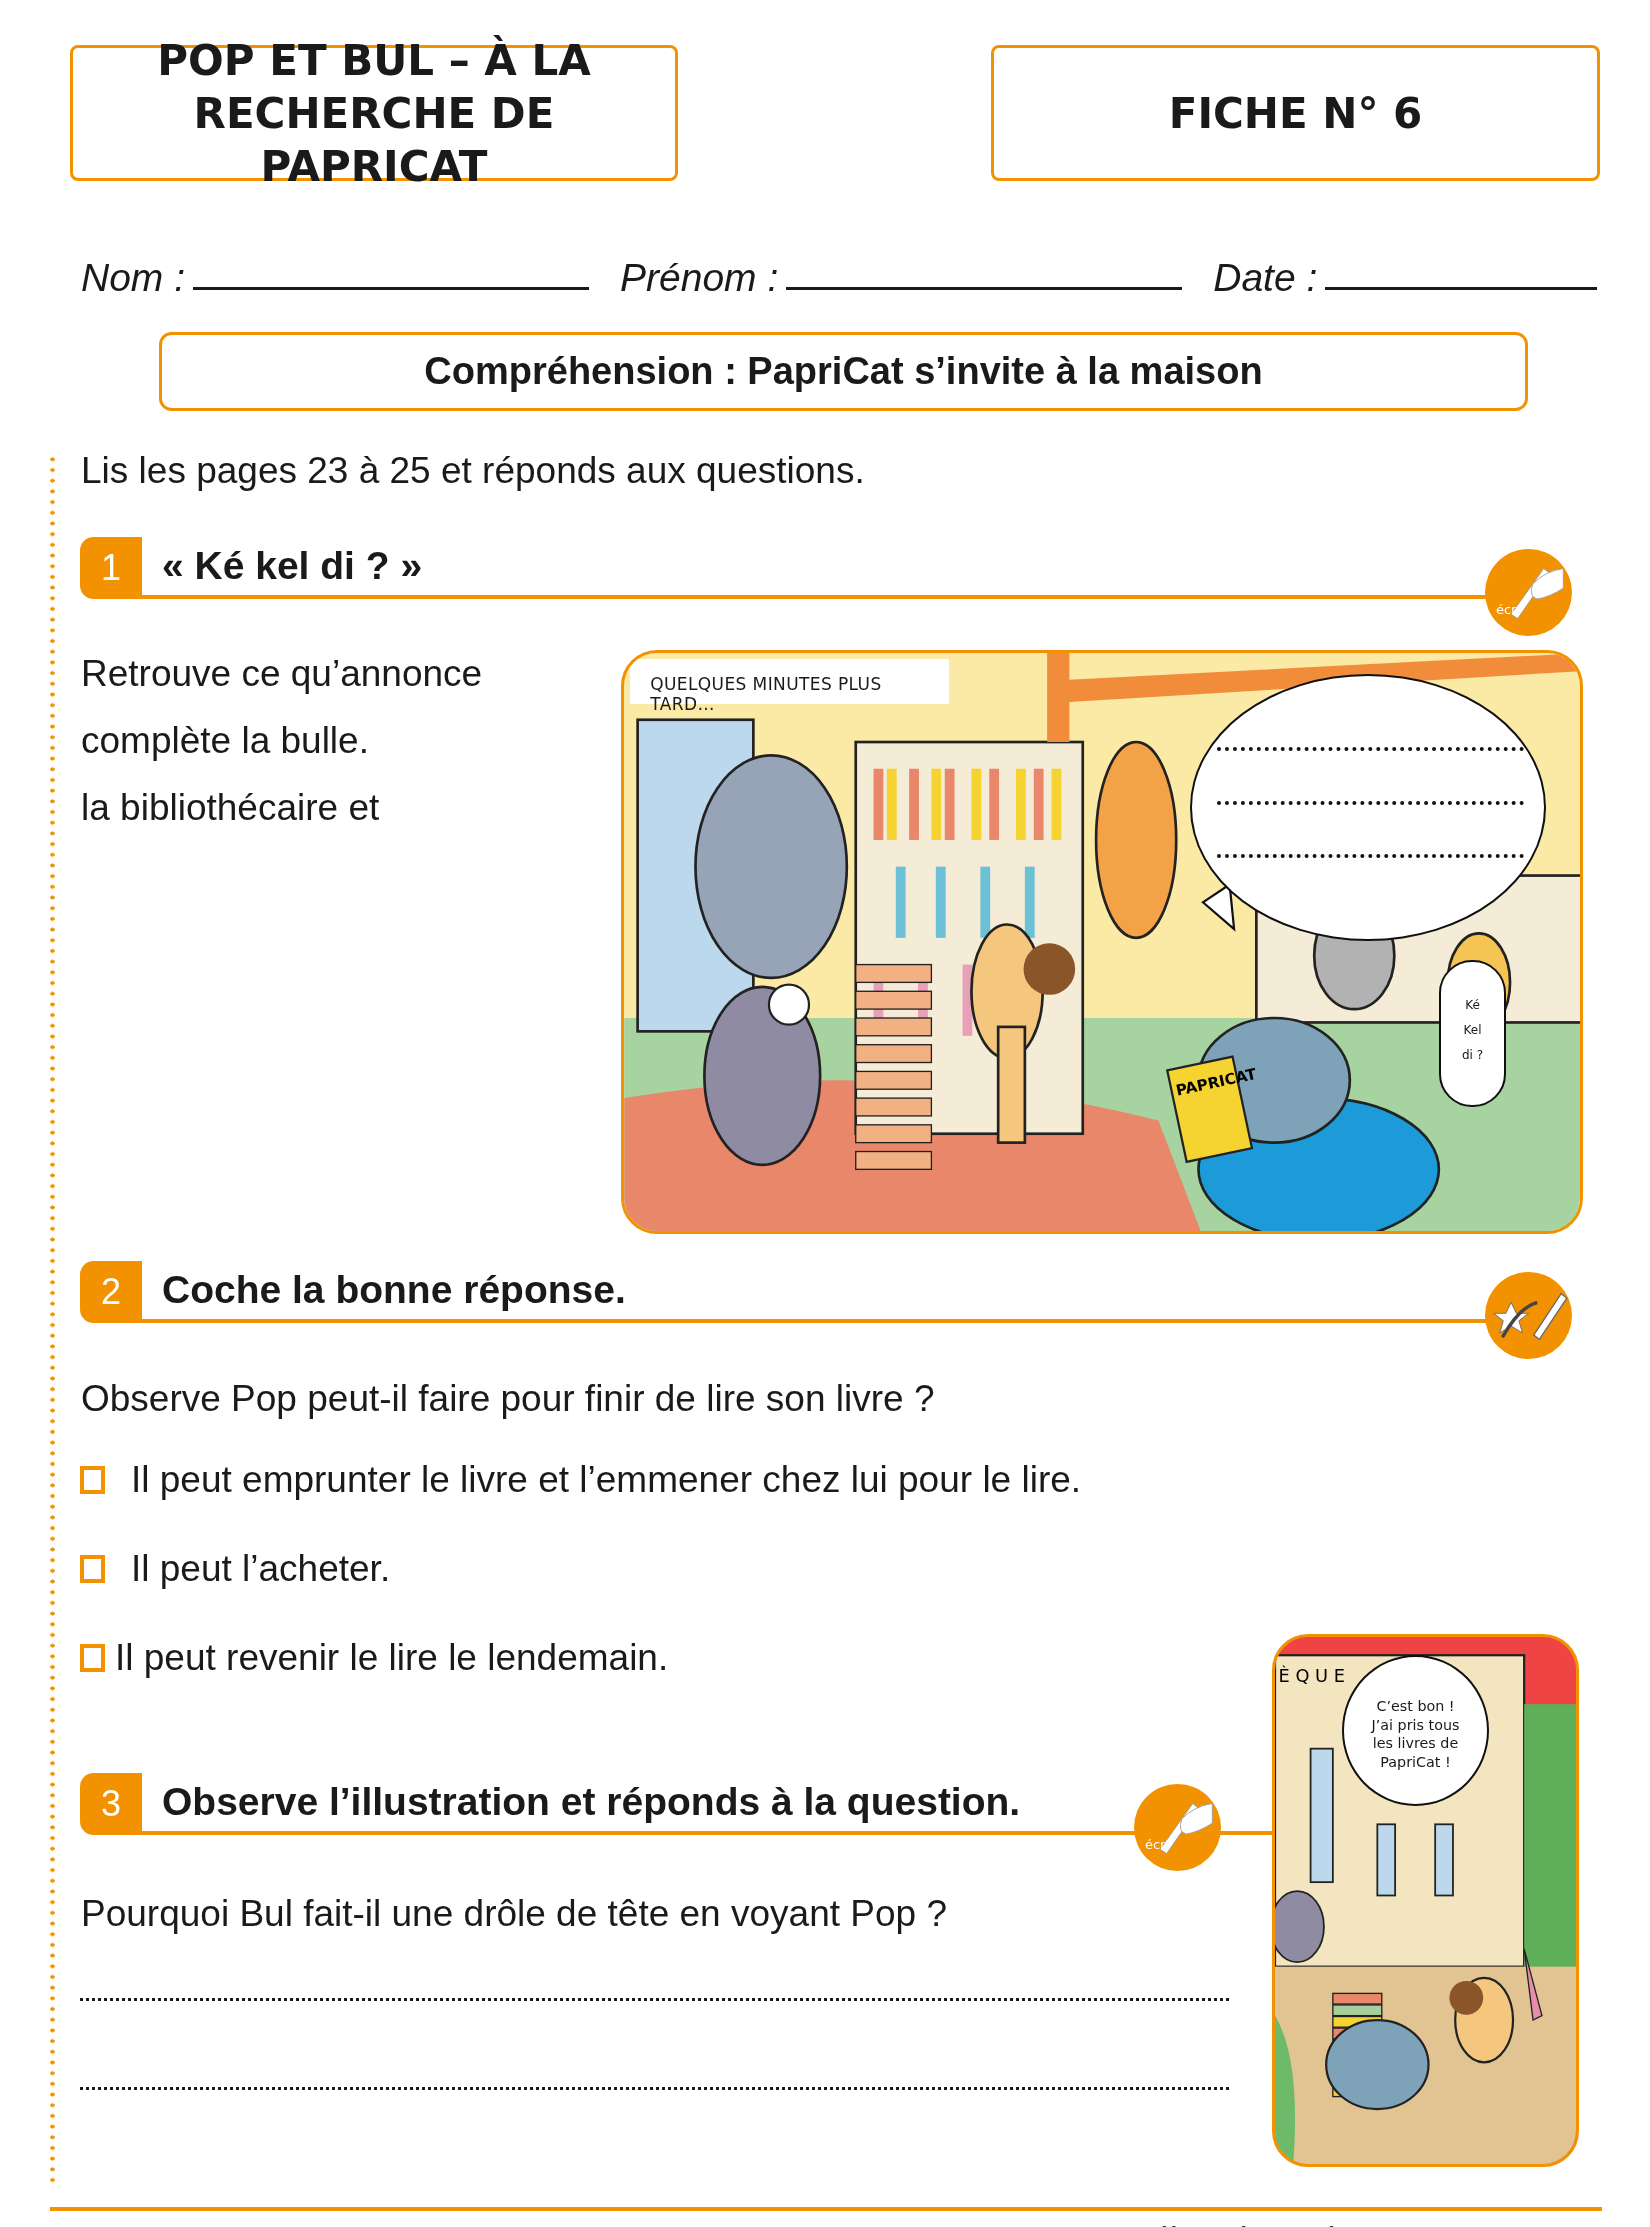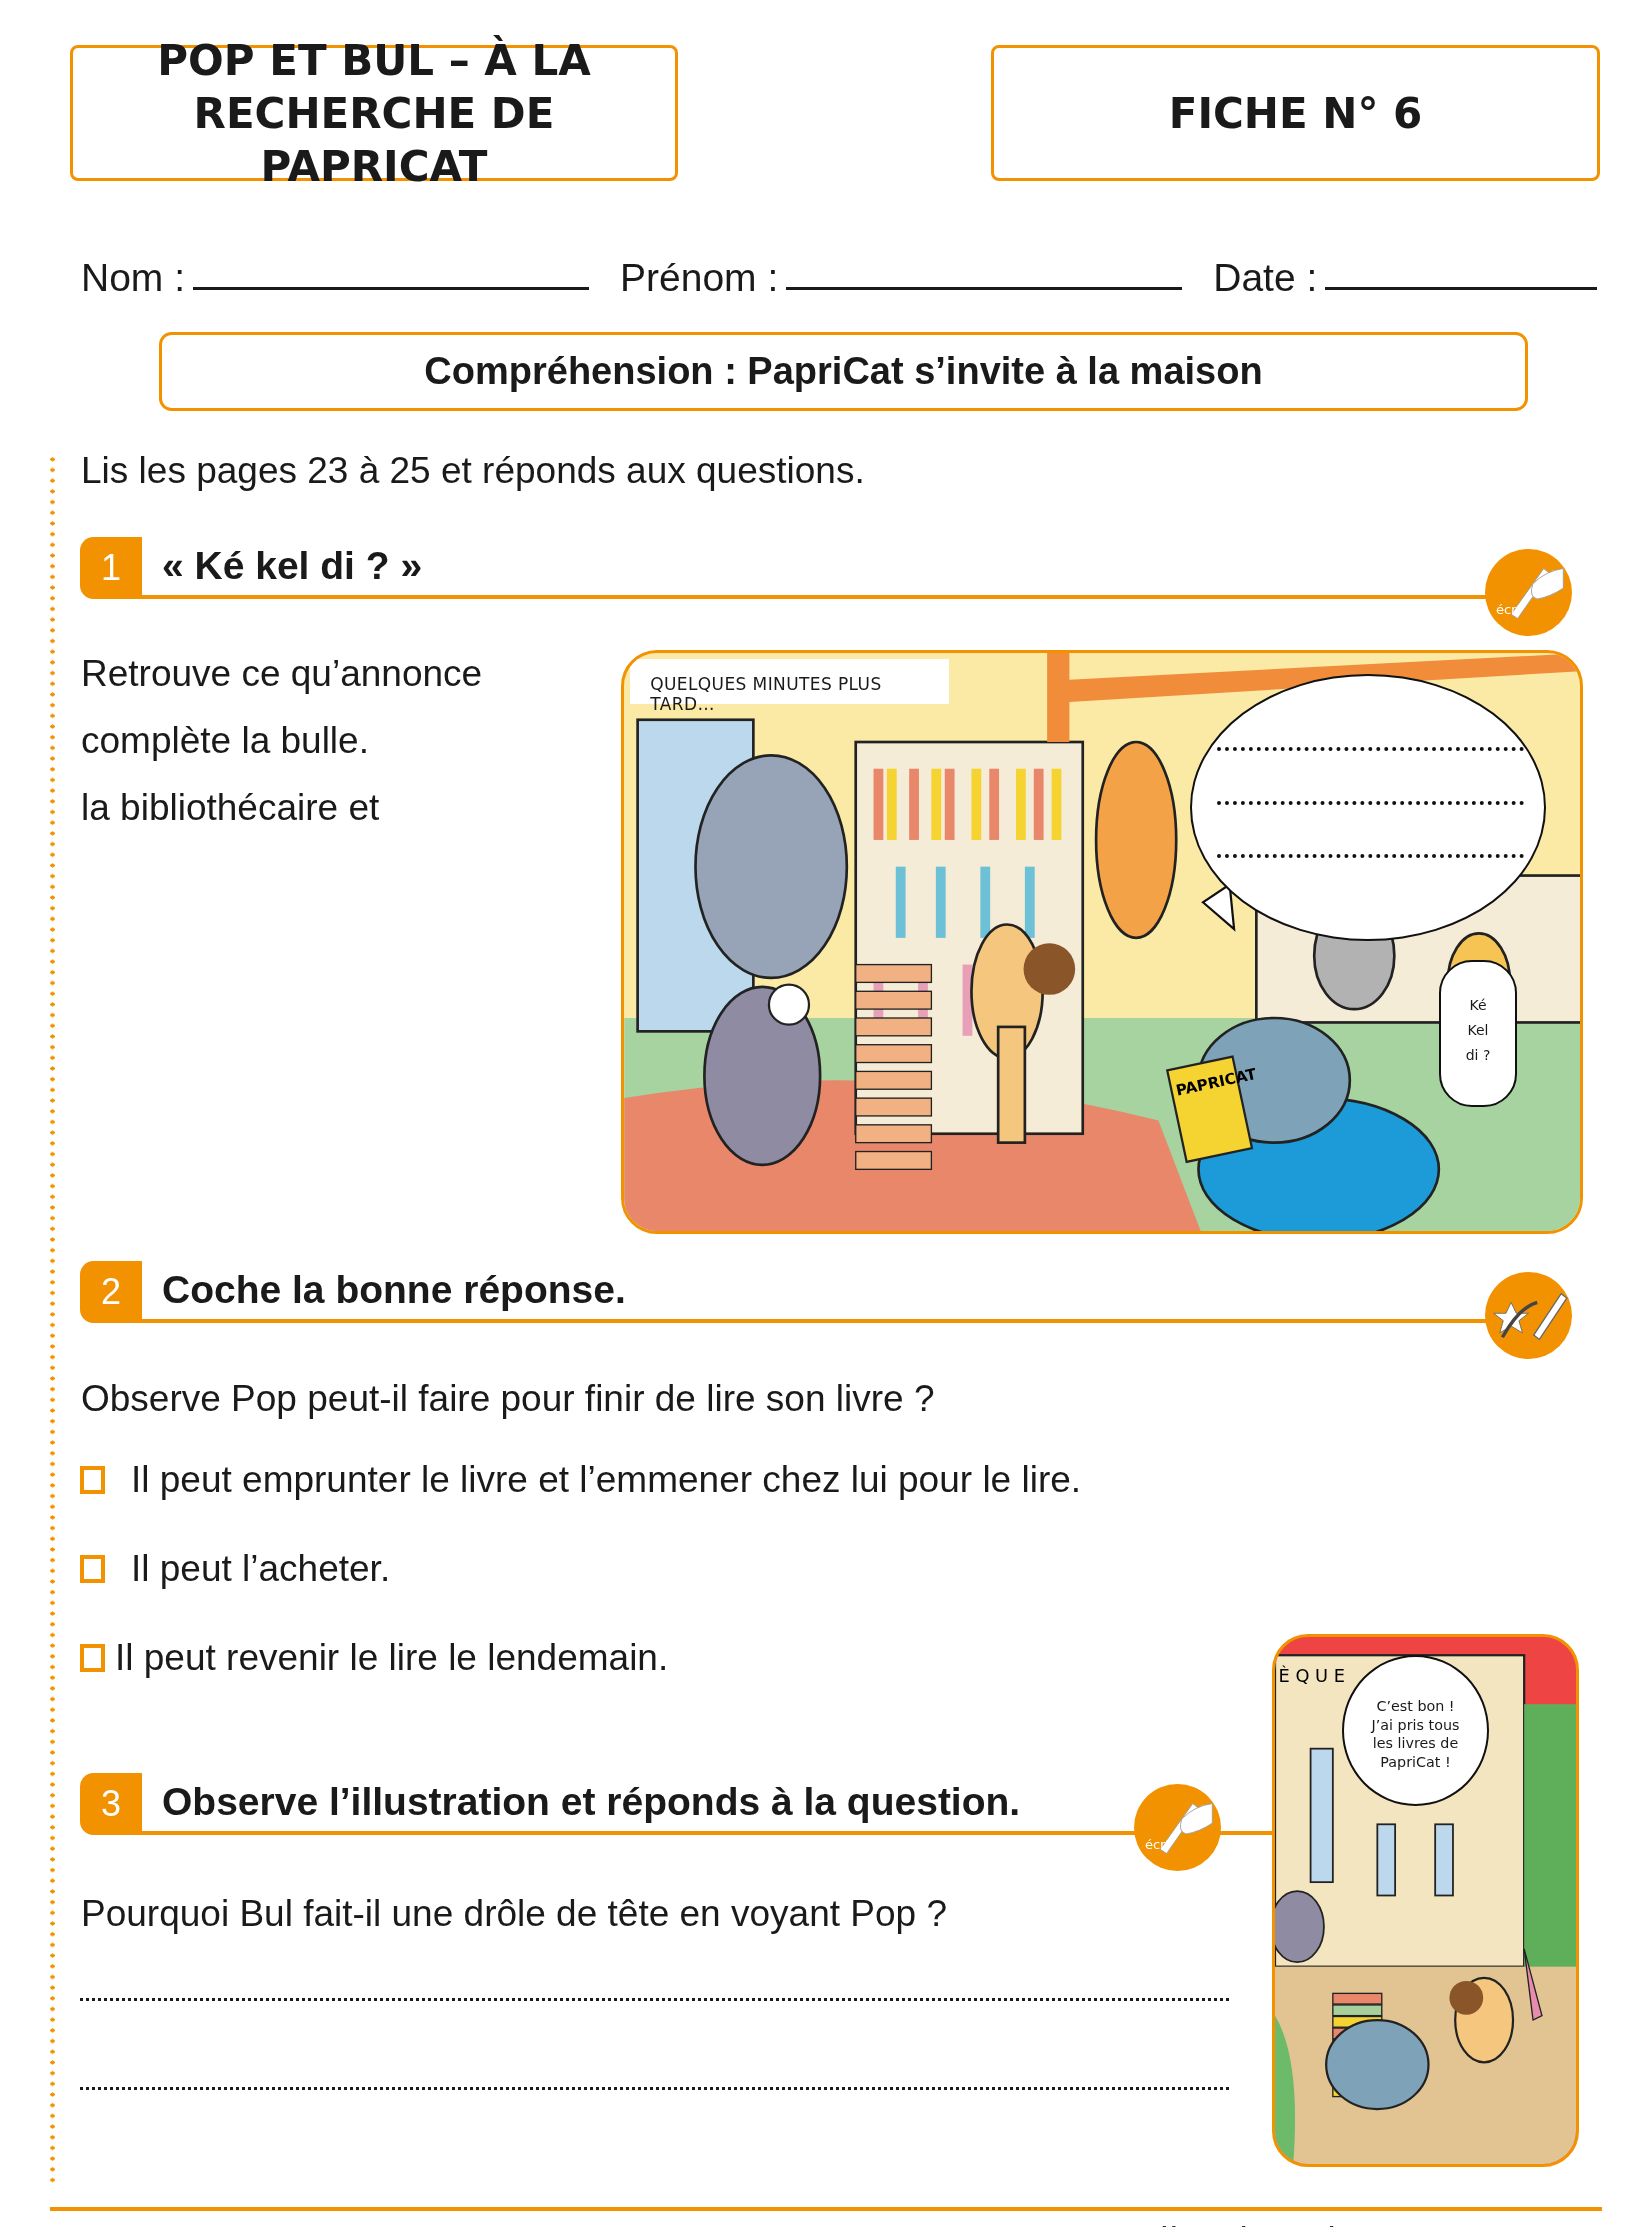--- a/index.html
+++ b/index.html
@@ -10,21 +10,21 @@
   .box {
     position: absolute; border: 3.1px solid #f39200; border-radius: 8px;
     display: flex; align-items: center; justify-content: center; text-align: center;
     font-family: "DejaVu Sans", sans-serif; font-weight: bold;
   }
   .title-box { left: 70px; top: 45px; width: 608px; height: 136px; font-size: 42px; line-height: 53px; }
   .fiche-box { left: 991px; top: 45px; width: 609px; height: 136px; font-size: 42px; }
   .subject-box { left: 159px; top: 332px; width: 1369px; height: 79px; font-size: 38px; border-radius: 12.5px; font-family: "Liberation Sans", sans-serif; }
 
   .fields { position: absolute; left: 81px; top: 247px; height: 53px; display: flex; align-items: flex-end; font-size: 39px; font-weight: 300; }
-  .field-label { white-space: nowrap; }
+  .field-label { white-space: nowrap; font-style: italic; }
   .field-line { border-bottom: 3.6px solid #1a1a1a; height: 3.6px; margin-left: 8px; margin-bottom: 9.8px; }
 
   .margin-dots { position: absolute; left: 50px; top: 454px; height: 1729px; width: 4.5px;
     background-image: radial-gradient(circle, #f39200 1.8px, transparent 2.2px);
     background-size: 4.5px 10.7px; background-repeat: repeat-y; }
 
   .intro { left: 81px; top: 450px; font-size: 37px; font-weight: 300; }
 
   .sec-head { position: absolute; left: 80px; height: 62px; }
   .sec-num { position: absolute; left: 0; top: 0; width: 62px; height: 62px; background: #f39200; border-radius: 13.4px 0 0 13.4px;
@@ -38,21 +38,21 @@
   .body-text { position: absolute; font-size: 37px; font-weight: 300; line-height: 67px; }
 
   .comic { position: absolute; border: 3.1px solid #f39200; border-radius: 36px; overflow: hidden; }
   .comic1 { left: 621px; top: 650px; width: 962px; height: 584px; background: #fbe9a6; }
   .comic2 { left: 1272px; top: 1634px; width: 307px; height: 533px; background: #ef4444; }
 
   .caption { position: absolute; left: 6.2px; top: 6.2px; width: 319px; height: 45px; background: #fff; font-family: "DejaVu Sans", sans-serif; font-size: 17px; padding: 15px 20px; letter-spacing: 0.4px; }
   .speech { position: absolute; background: #fff; border: 2.2px solid #111; border-radius: 50%; }
   .speech-main { left: 566px; top: 21.4px; width: 356px; height: 267px; }
   .dots-line { position: absolute; left: 24.5px; width: 307px; border-bottom: 4.5px dotted #111; }
-  .speech-small { left: 815px; top: 307px; width: 78px; height: 147px; border-radius: 33px; font-family: "DejaVu Sans", sans-serif; font-size: 14px; text-align: center; padding-top: 31px; line-height: 25px; }
+  .speech-small { left: 815px; top: 307px; width: 67px; height: 147px; border-radius: 33px; font-family: "DejaVu Sans", sans-serif; font-size: 12px; text-align: center; padding-top: 31px; line-height: 25px; }
   .speech-c2 { left: 67px; top: 18px; width: 147px; height: 151px; font-family: "DejaVu Sans", sans-serif; font-size: 14.3px; text-align: center; padding-top: 40px; line-height: 18.7px; }
 
   .checkbox { position: absolute; width: 25px; height: 28px; border: 4.5px solid #f39200; }
   .answer-line { position: absolute; left: 80px; width: 1149px; border-bottom: 3.6px dotted #1a1a1a; }
 
   .footer-rule { position: absolute; left: 50px; top: 2207px; width: 1552px; height: 3.6px; background: #f39200; }
   .logo { position: absolute; left: 1156px; top: 2221px; }
   .logo-text { font-family: "DejaVu Sans", sans-serif; font-style: italic; font-size: 37px; color: #333; letter-spacing: -0.9px; }
 </style>
 </head>

